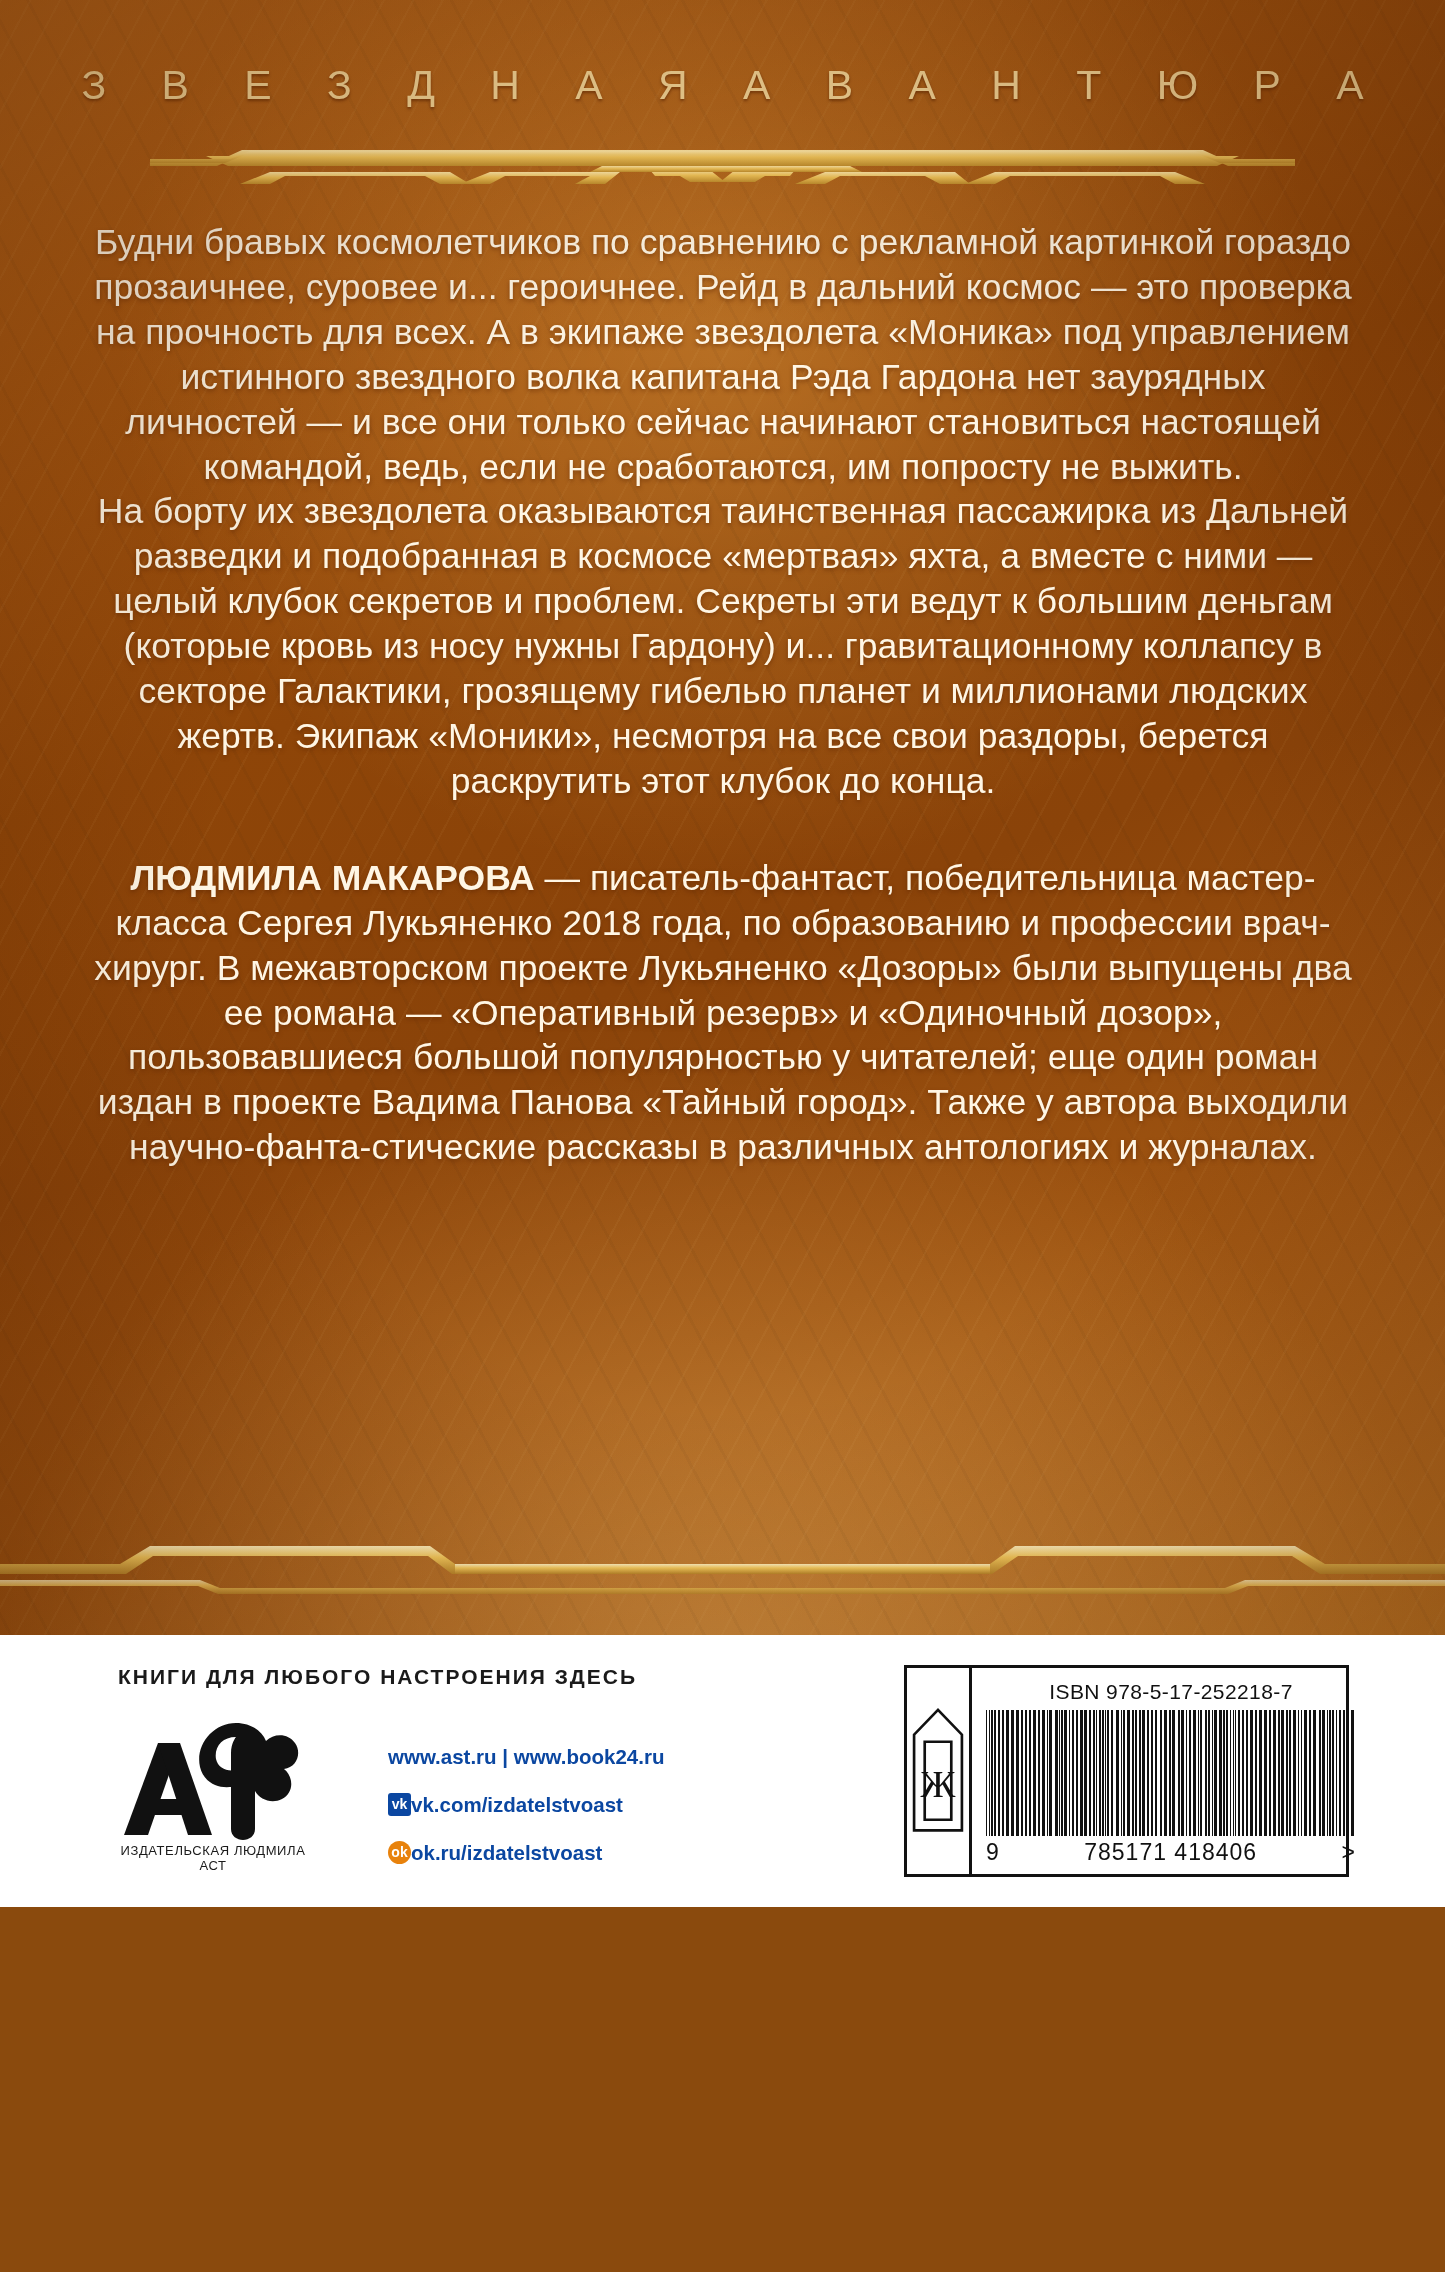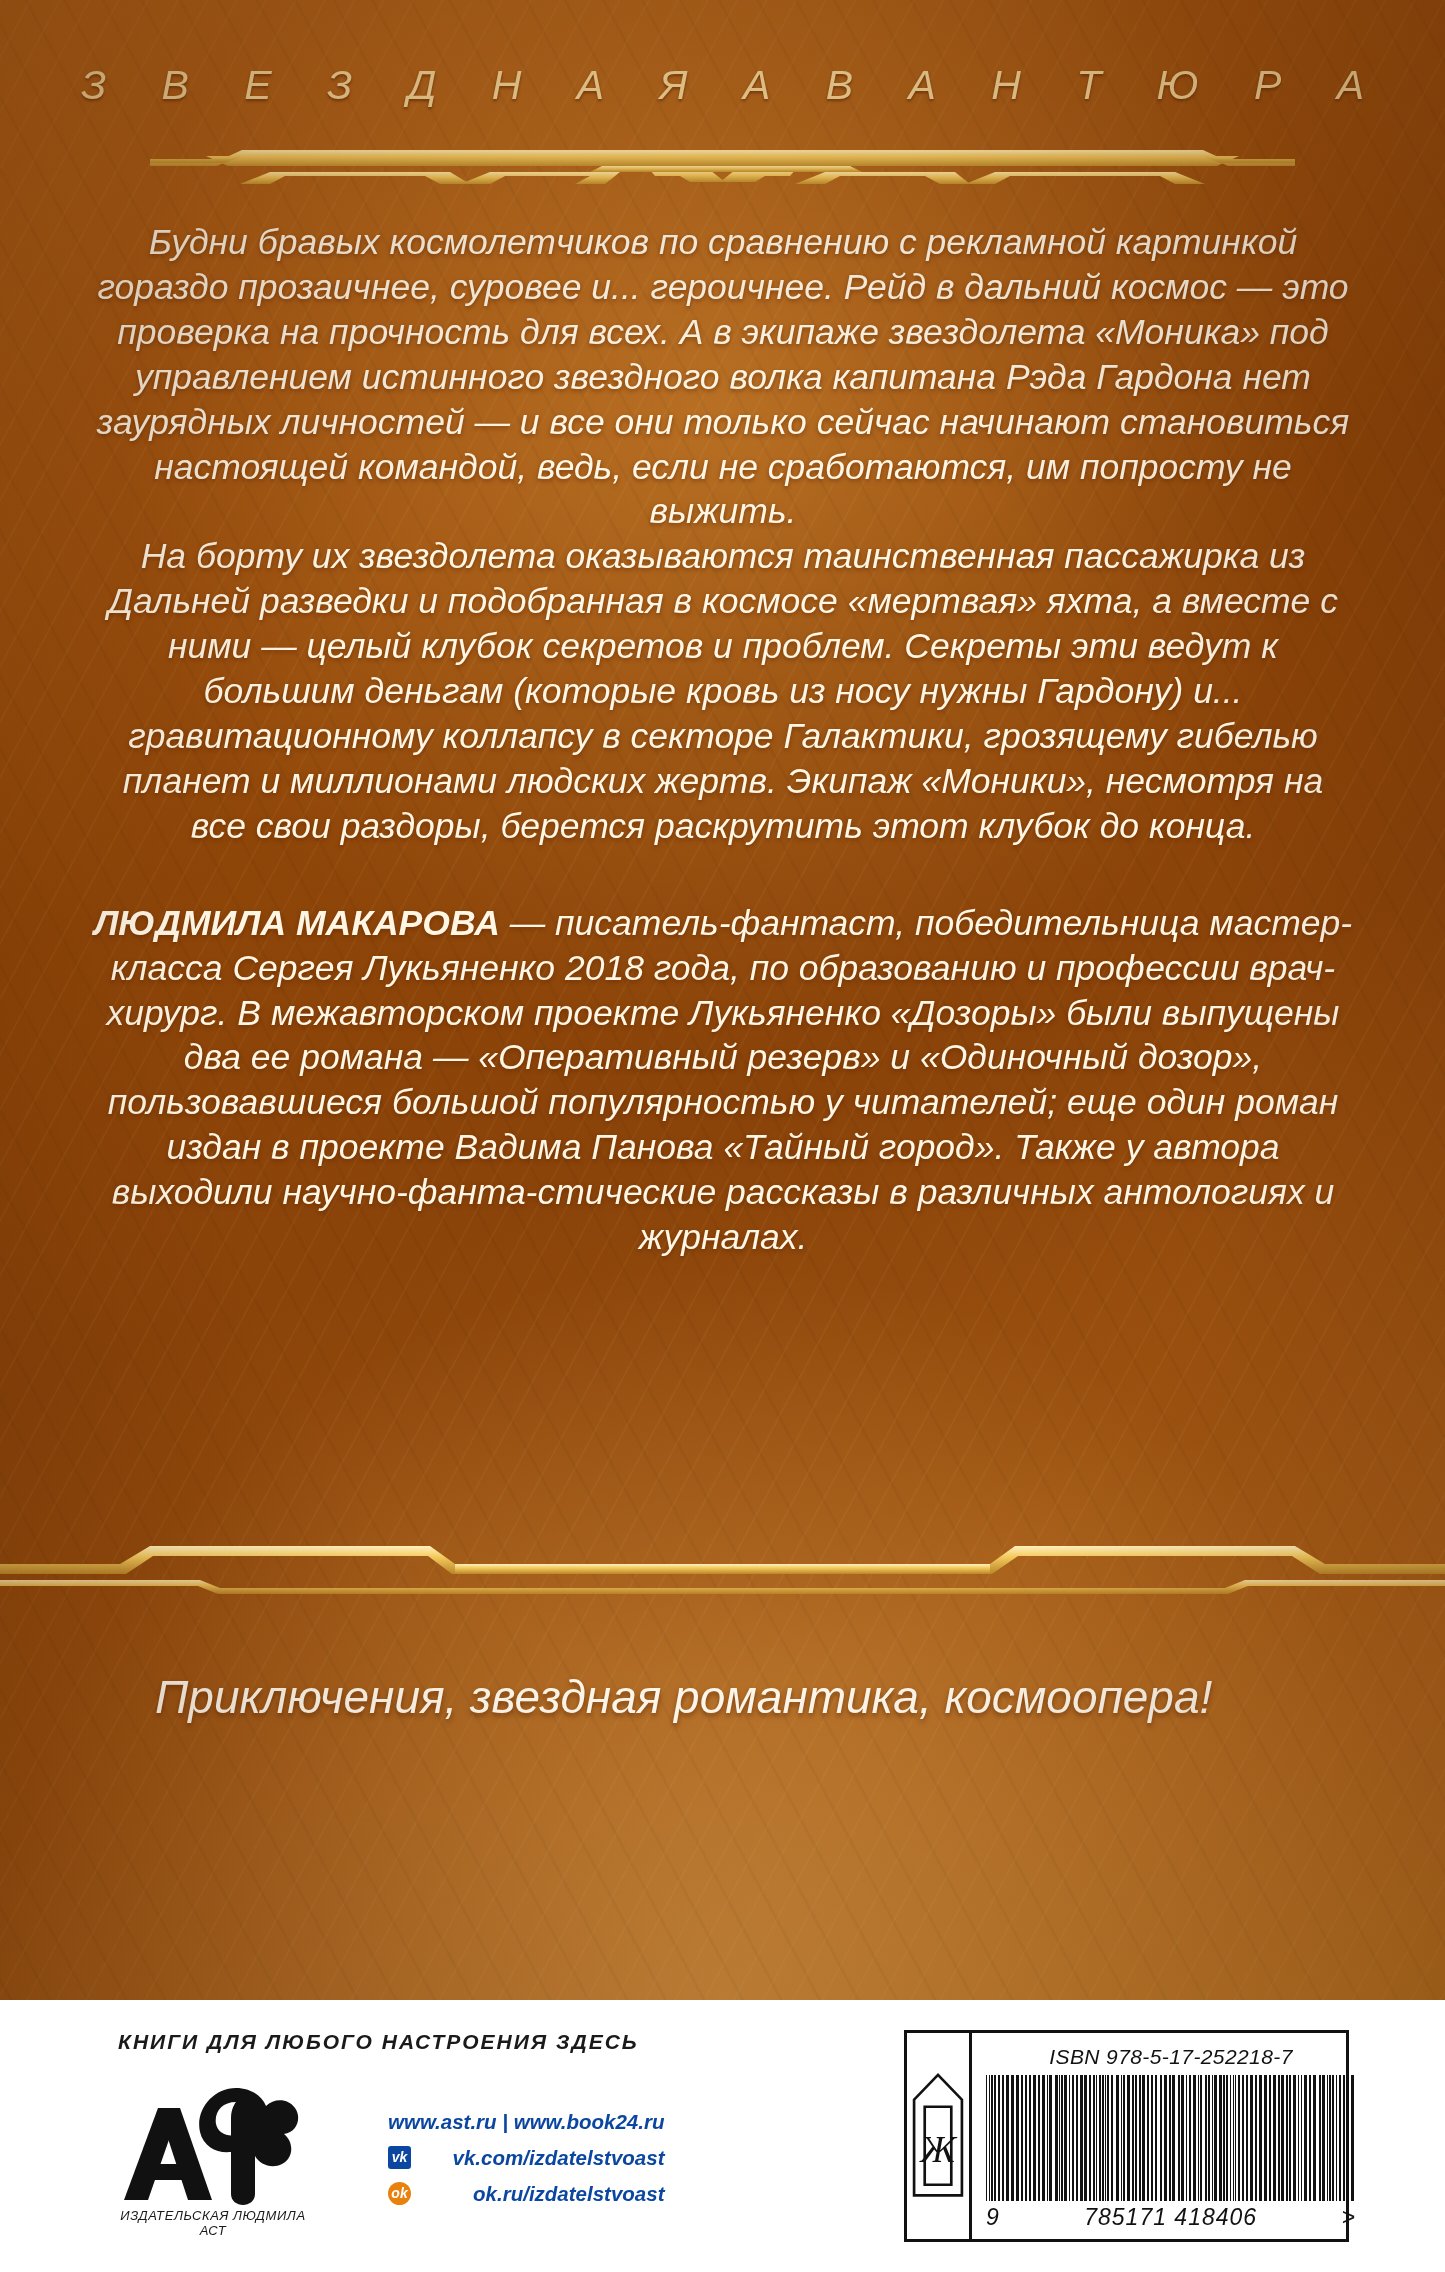--- a/index.html
+++ b/index.html
@@ -10,27 +10,26 @@
     width: 1445px;
     height: 2272px;
     font-family: "Liberation Sans", sans-serif;
     background: #8a4a0d;
     overflow: hidden;
   }
 
   .cover {
     position: relative;
     width: 1445px;
-    height: 2272px;
+    height: 1907px;
     background:
       radial-gradient(ellipse 60% 40% at 50% 18%, rgba(255,190,90,0.30), rgba(255,170,60,0) 70%),
       radial-gradient(ellipse 70% 45% at 50% 88%, rgba(255,205,120,0.35), rgba(255,180,80,0) 72%),
       linear-gradient(160deg, #b5651a 0%, #a35510 16%, #8e4508 34%, #8a4309 50%, #9c5210 66%, #b0661c 80%, #c27a24 92%, #a95f14 100%);
     overflow: hidden;
-    font-style: italic;
   }
 
   
   .sheen {
     position: absolute;
     inset: 0;
     background:
       repeating-linear-gradient(118deg, rgba(255,220,150,0.045) 0px, rgba(255,220,150,0.045) 2px, rgba(0,0,0,0) 2px, rgba(0,0,0,0) 26px),
       repeating-linear-gradient(62deg, rgba(0,0,0,0.035) 0px, rgba(0,0,0,0.035) 3px, rgba(0,0,0,0) 3px, rgba(0,0,0,0) 34px);
     pointer-events: none;
@@ -158,21 +157,21 @@
   .web-lines {
     position: absolute;
     left: 388px;
     top: 106px;
     color: #1a1a1a;
     font-size: 20.5px;
     font-weight: 700;
     line-height: 1.55;
   }
   .web-lines .blue { color: #0b47a1; }
-  .soc-line { display: flex; align-items: center; gap: 0; margin-top: 4px; justify-content: space-between; }
+  .soc-line { display: flex; align-items: center; gap: 0; margin-top: 16px; }
   .soc-badge {
     display: inline-flex;
     align-items: center;
     justify-content: center;
     width: 23px; height: 23px;
     background: #0b47a1;
     color: #fff;
     font-size: 14px;
     font-weight: 700;
     border-radius: 3px;

